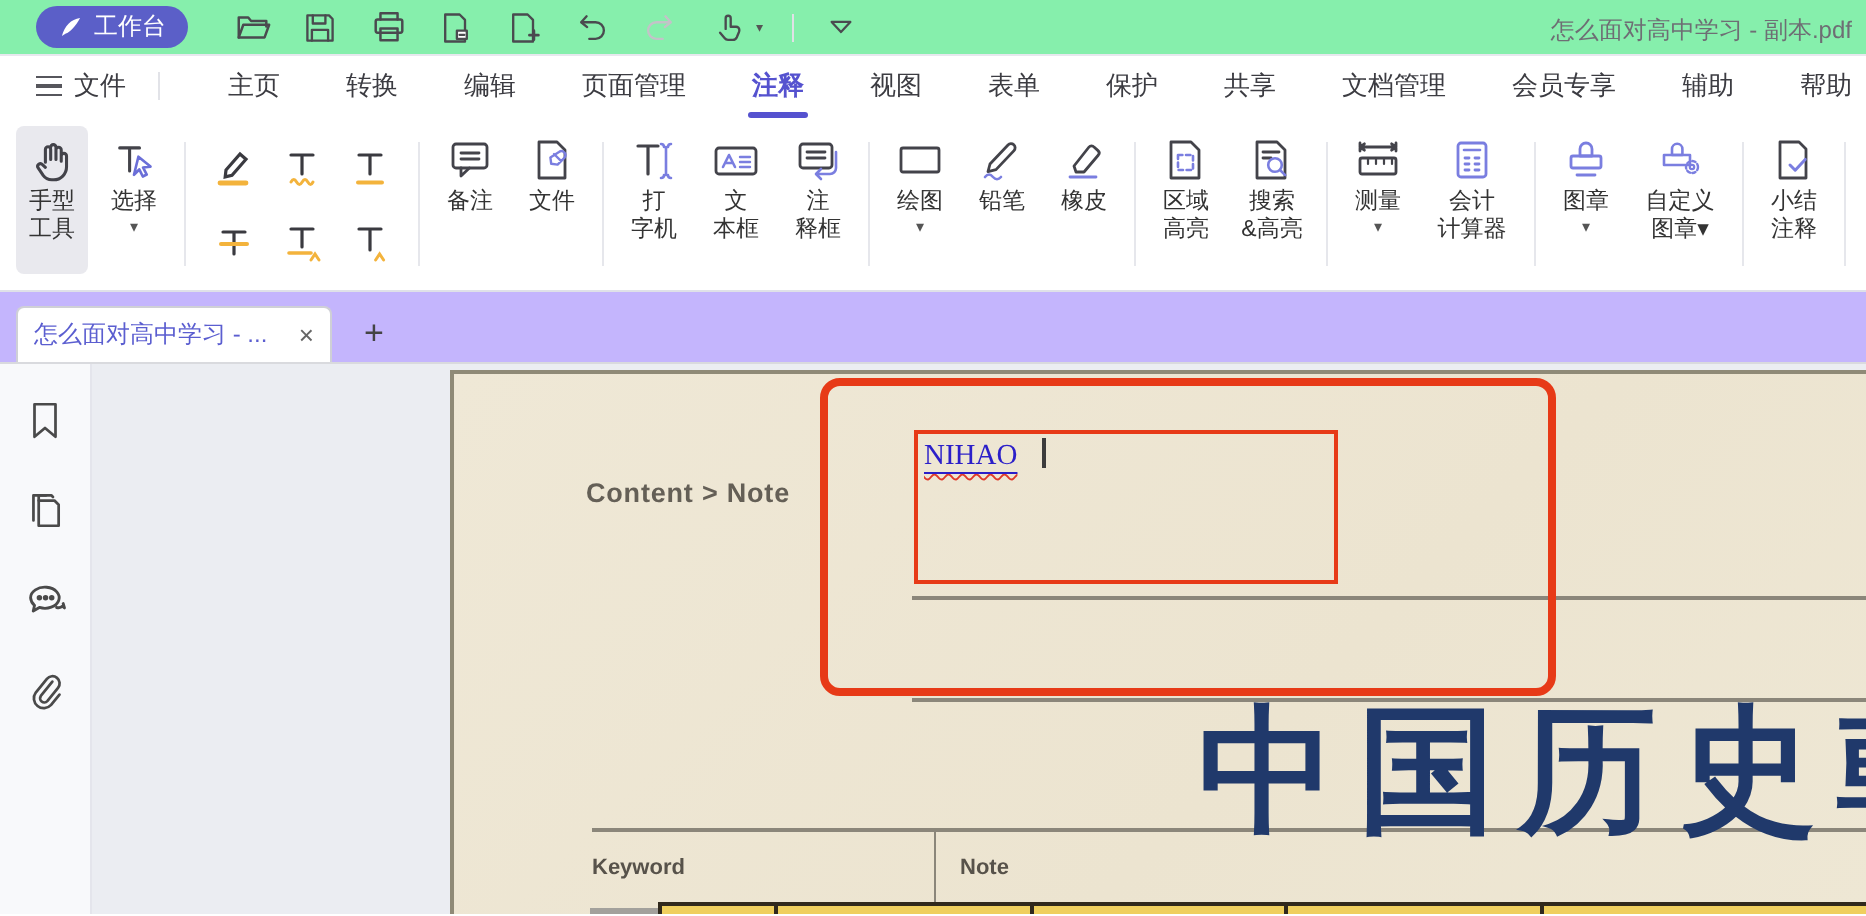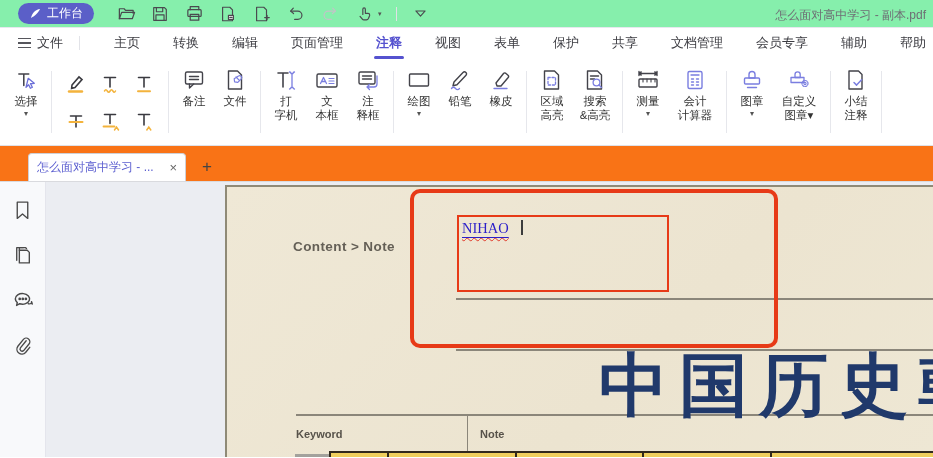--- a/index.html
+++ b/index.html
@@ -41,21 +41,21 @@
   .ticon svg { stroke:#43434a; fill:none; stroke-width:1.4; stroke-linecap:round; stroke-linejoin:round; }
   .tlabel { font-size:11.5px; line-height:14px; color:#333; text-align:center; white-space:pre-line; }
   .caret { font-size:8px; color:#555; line-height:9px; margin-top:1px; }
   .mgrid { display:grid; grid-template-columns:repeat(3,34px); grid-auto-rows:35px; align-self:center; row-gap:2px; }
   .mcell { display:flex; align-items:center; justify-content:center; cursor:pointer; }
   .mcell svg { stroke:#3a3a40; fill:none; stroke-width:1.6; stroke-linecap:round; }
   .acc { stroke:#f3b33c !important; }
   .pur { stroke:#7a7ee0 !important; }
 
   
-  .tabbar { height:36px; background:#f97316; display:flex; align-items:flex-end; border-bottom:1px solid #d9dade;padding-left:20px; }
+  .tabbar { height:36px; background:#c4b5fd; display:flex; align-items:flex-end; border-bottom:1px solid #d9dade; }
   .tab { margin-left:8px; width:158px; height:28px; background:#fff; border:1px solid #cfd0d6; border-bottom:none; border-radius:4px 4px 0 0; display:flex; align-items:center; padding:0 8px; gap:6px; cursor:pointer; }
   .tab-label { flex:1; font-size:12px; color:#5b5ed0; white-space:nowrap; overflow:hidden; }
   .tab-close { font-size:13px; color:#666; cursor:pointer; }
   .newtab { font-size:17px; color:#444; margin:0 0 4px 16px; cursor:pointer; }
 
   
   .workspace { display:flex; height:275px; }
   .sidebar { width:46px; background:#f8f9fb; border-right:1px solid #e4e5ec; display:flex; flex-direction:column; align-items:center; padding-top:16px; gap:21px; }
   .sb-ic { width:24px; height:24px; display:flex; align-items:center; justify-content:center; cursor:pointer; }
   .sb-ic svg { stroke:#4a4a4a; fill:none; stroke-width:1.3; stroke-linecap:round; stroke-linejoin:round; }
@@ -176,20 +176,29 @@
       <span class="mitem">共享</span>
       <span class="mitem">文档管理</span>
       <span class="mitem">会员专享</span>
       <span class="mitem">辅助</span>
       <span class="mitem">帮助</span>
     </div>
   </div>
 
   <div class="ribbon">
     <div class="rgroup">
+      <div class="tool active narrow">
+        <span class="ticon">
+            <svg width="22" height="22" viewBox="0 0 20 20">
+              <path d="M7 11 V5.2 a1.2 1.2 0 0 1 2.4 0 V9.8 m0 -5.6 a1.2 1.2 0 0 1 2.4 0 V9.8 m0 -4.4 a1.2 1.2 0 0 1 2.4 0 V10.6 m0 -2.4 a1.2 1.2 0 0 1 2.4 0 v5 A5.8 5.8 0 0 1 10.8 19 h-.9 a4.8 4.8 0 0 1 -3.9 -2 L3.7 13.6 a1.25 1.25 0 0 1 1.95 -1.55 L7 13.3"></path>
+            </svg>
+          </span>
+        <span class="tlabel">手型
+工具</span>
+      </div>
       <div class="tool narrow">
         <span class="ticon">
             <svg width="22" height="22" viewBox="0 0 20 20">
               <path d="M3.5 4.5 h9 M8 4.5 V15"></path>
               <path d="M12 8.5 l5.5 4.5 -3.4.4 1.7 3.2 -1.8.9 -1.6-3.2 -2.4 2.4 z" stroke="#6b6fd8" fill="#fff" stroke-width="1.2"></path>
             </svg>
           </span>
         <span class="tlabel">选择</span>
         <span class="caret">▾</span>
       </div>

